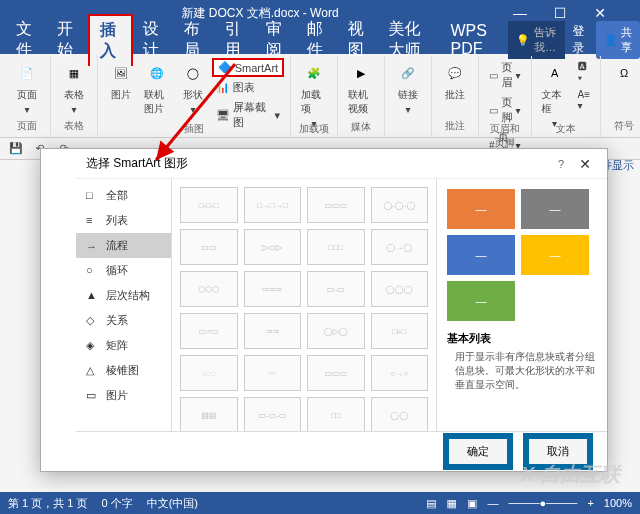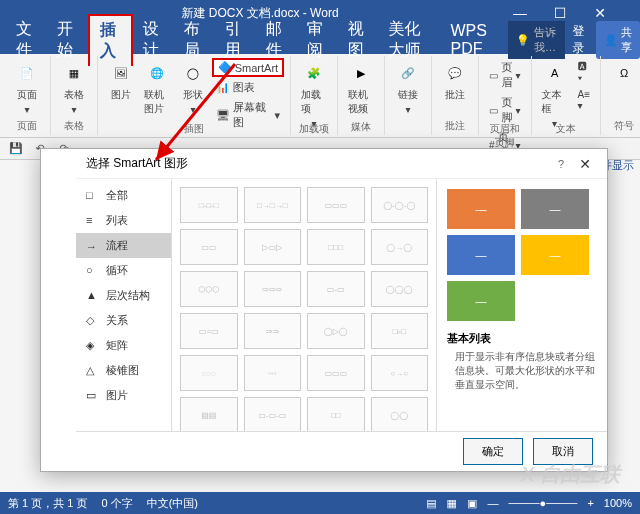--- a/index.html
+++ b/index.html
@@ -39,21 +39,21 @@
 .cat-item.selected{background:#d0d0d0;}
 .cat-item .cicon{width:14px;height:14px;display:inline-block;}
 .thumbs{flex:1;border-right:1px solid #ddd;padding:8px;overflow-y:auto;display:grid;grid-template-columns:repeat(4,1fr);gap:6px;}
 .thumb{height:36px;border:1px solid #ccc;background:#fafafa;display:flex;align-items:center;justify-content:center;color:#bbb;font-size:8px;}
 .preview{width:170px;padding:10px;display:flex;flex-direction:column;}
 .pv-chips{display:flex;flex-wrap:wrap;gap:6px;margin-bottom:10px;}
 .chip{width:68px;height:40px;display:flex;align-items:center;justify-content:center;color:#fff;}
 .pv-title{font-size:11px;font-weight:bold;margin-bottom:4px;}
 .pv-desc{font-size:10px;color:#555;line-height:1.4;margin-left:8px;}
 .dialog-footer{height:40px;border-top:1px solid #ddd;display:flex;justify-content:flex-end;align-items:center;gap:10px;padding:0 14px;}
-.dlg-btn{padding:5px 18px;border:1px solid #0369a1;background:#f5f5f5;font-size:11px;font-family:Liberation Mono, monospace;}
+.dlg-btn{padding:5px 18px;border:6px solid #0369a1;background:#f5f5f5;font-size:11px;font-family:Liberation Mono, monospace;}
 
 .statusbar{position:absolute;bottom:0;left:0;right:0;height:22px;background:#2b579a;color:#fff;display:flex;align-items:center;padding:0 8px;gap:14px;font-size:10px;}
 .statusbar .right{margin-left:auto;display:flex;gap:10px;align-items:center;}
 .arrow{position:absolute;top:60px;left:140px;z-index:10;pointer-events:none;}
 .hint-label{position:absolute;top:158px;right:6px;font-size:11px;color:#2b579a;}
 .watermark{position:absolute;right:20px;bottom:26px;font-size:20px;color:#ccc;font-style:italic;font-weight:bold;opacity:.7;pointer-events:none;}
 </style>
 </head>
 <body>
 
@@ -64,22 +64,22 @@
   <div class="winbtn">✕</div>
 </div>
 
 <div class="menubar">
   <div class="tab">文件</div>
   <div class="tab">开始</div>
   <div class="tab active">插入</div>
   <div class="tab">设计</div>
   <div class="tab">布局</div>
   <div class="tab">引用</div>
+  <div class="tab">审阅</div>
   <div class="tab">邮件</div>
-  <div class="tab">审阅</div>
   <div class="tab">视图</div>
   <div class="tab">美化大师</div>
   <div class="tab">WPS PDF</div>
   <div class="spacer"></div>
   <div class="tell">
       <span>💡</span>
       <span>告诉我…</span>
     </div>
   <div class="login">登录</div>
   <div class="share">

